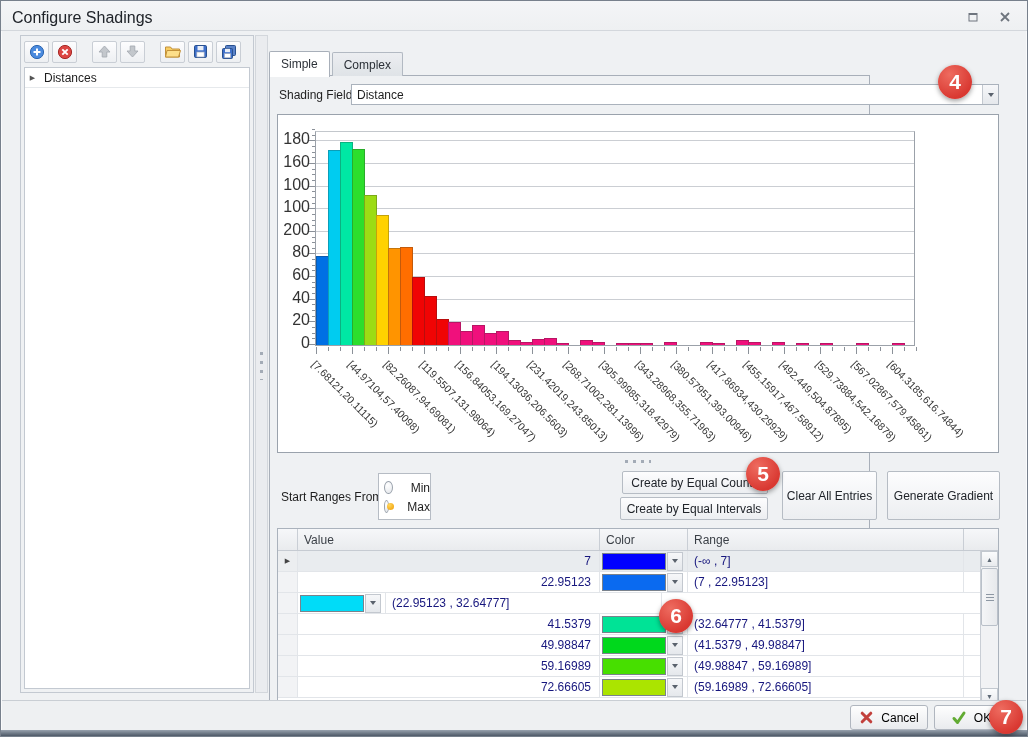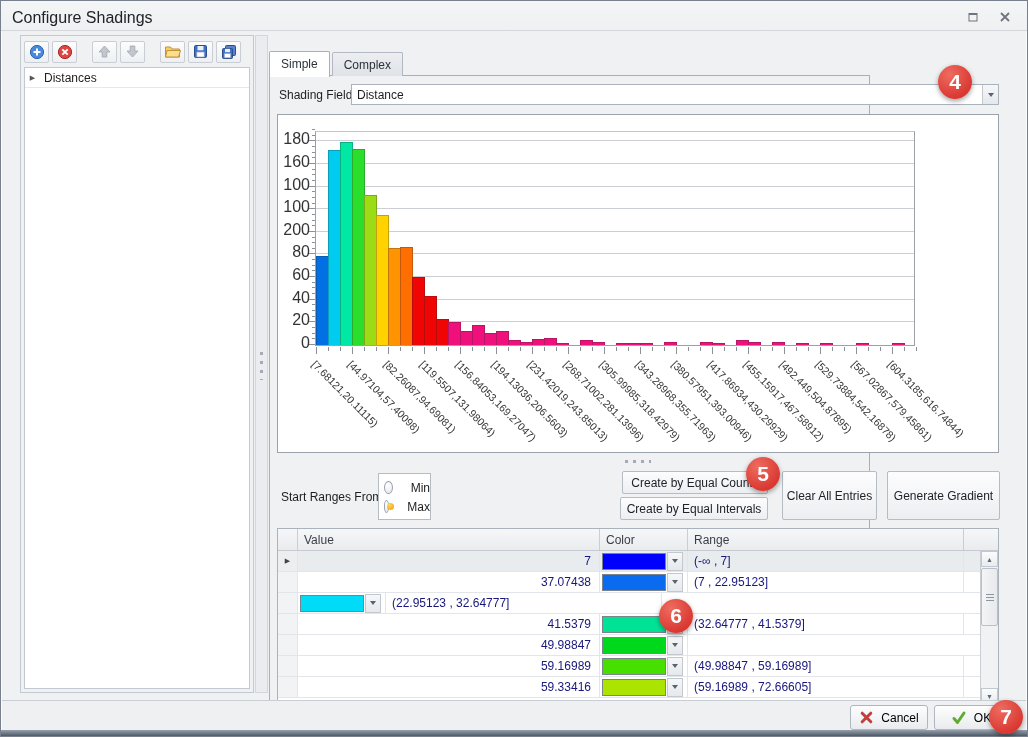--- a/index.html
+++ b/index.html
@@ -427,21 +427,21 @@
               <div class="tcell tcol">
                 <span class="swatch" style="background: rgb(0, 0, 255);"></span>
                 <span class="cdrop">
                   <span class="arr"></span>
                 </span>
               </div>
               <div class="tcell trng">(-∞ , 7]</div>
             </div>
             <div class="trow">
               <div class="tcell tind"></div>
-              <div class="tcell tval">37.07438</div>
+              <div class="tcell tval">22.95123</div>
               <div class="tcell tcol">
                 <span class="swatch" style="background: rgb(10, 106, 240);"></span>
                 <span class="cdrop">
                   <span class="arr"></span>
                 </span>
               </div>
               <div class="tcell trng">(7 , 22.95123]</div>
             </div>
             <div class="trow">
               <div class="tcell tind"></div>
@@ -466,35 +466,36 @@
             </div>
             <div class="trow">
               <div class="tcell tind"></div>
               <div class="tcell tval">49.98847</div>
               <div class="tcell tcol">
                 <span class="swatch" style="background: rgb(0, 216, 28);"></span>
                 <span class="cdrop">
                   <span class="arr"></span>
                 </span>
               </div>
+              <div class="tcell trng">(41.5379 , 49.98847]</div>
             </div>
             <div class="trow">
               <div class="tcell tind"></div>
               <div class="tcell tval">59.16989</div>
               <div class="tcell tcol">
                 <span class="swatch" style="background: rgb(71, 223, 0);"></span>
                 <span class="cdrop">
                   <span class="arr"></span>
                 </span>
               </div>
               <div class="tcell trng">(49.98847 , 59.16989]</div>
             </div>
             <div class="trow">
               <div class="tcell tind"></div>
-              <div class="tcell tval">59.33416</div>
+              <div class="tcell tval">72.66605</div>
               <div class="tcell tcol">
                 <span class="swatch" style="background: rgb(171, 228, 0);"></span>
                 <span class="cdrop">
                   <span class="arr"></span>
                 </span>
               </div>
               <div class="tcell trng">(59.16989 , 72.66605]</div>
             </div>
           </div>
         <div class="scrollbar">

